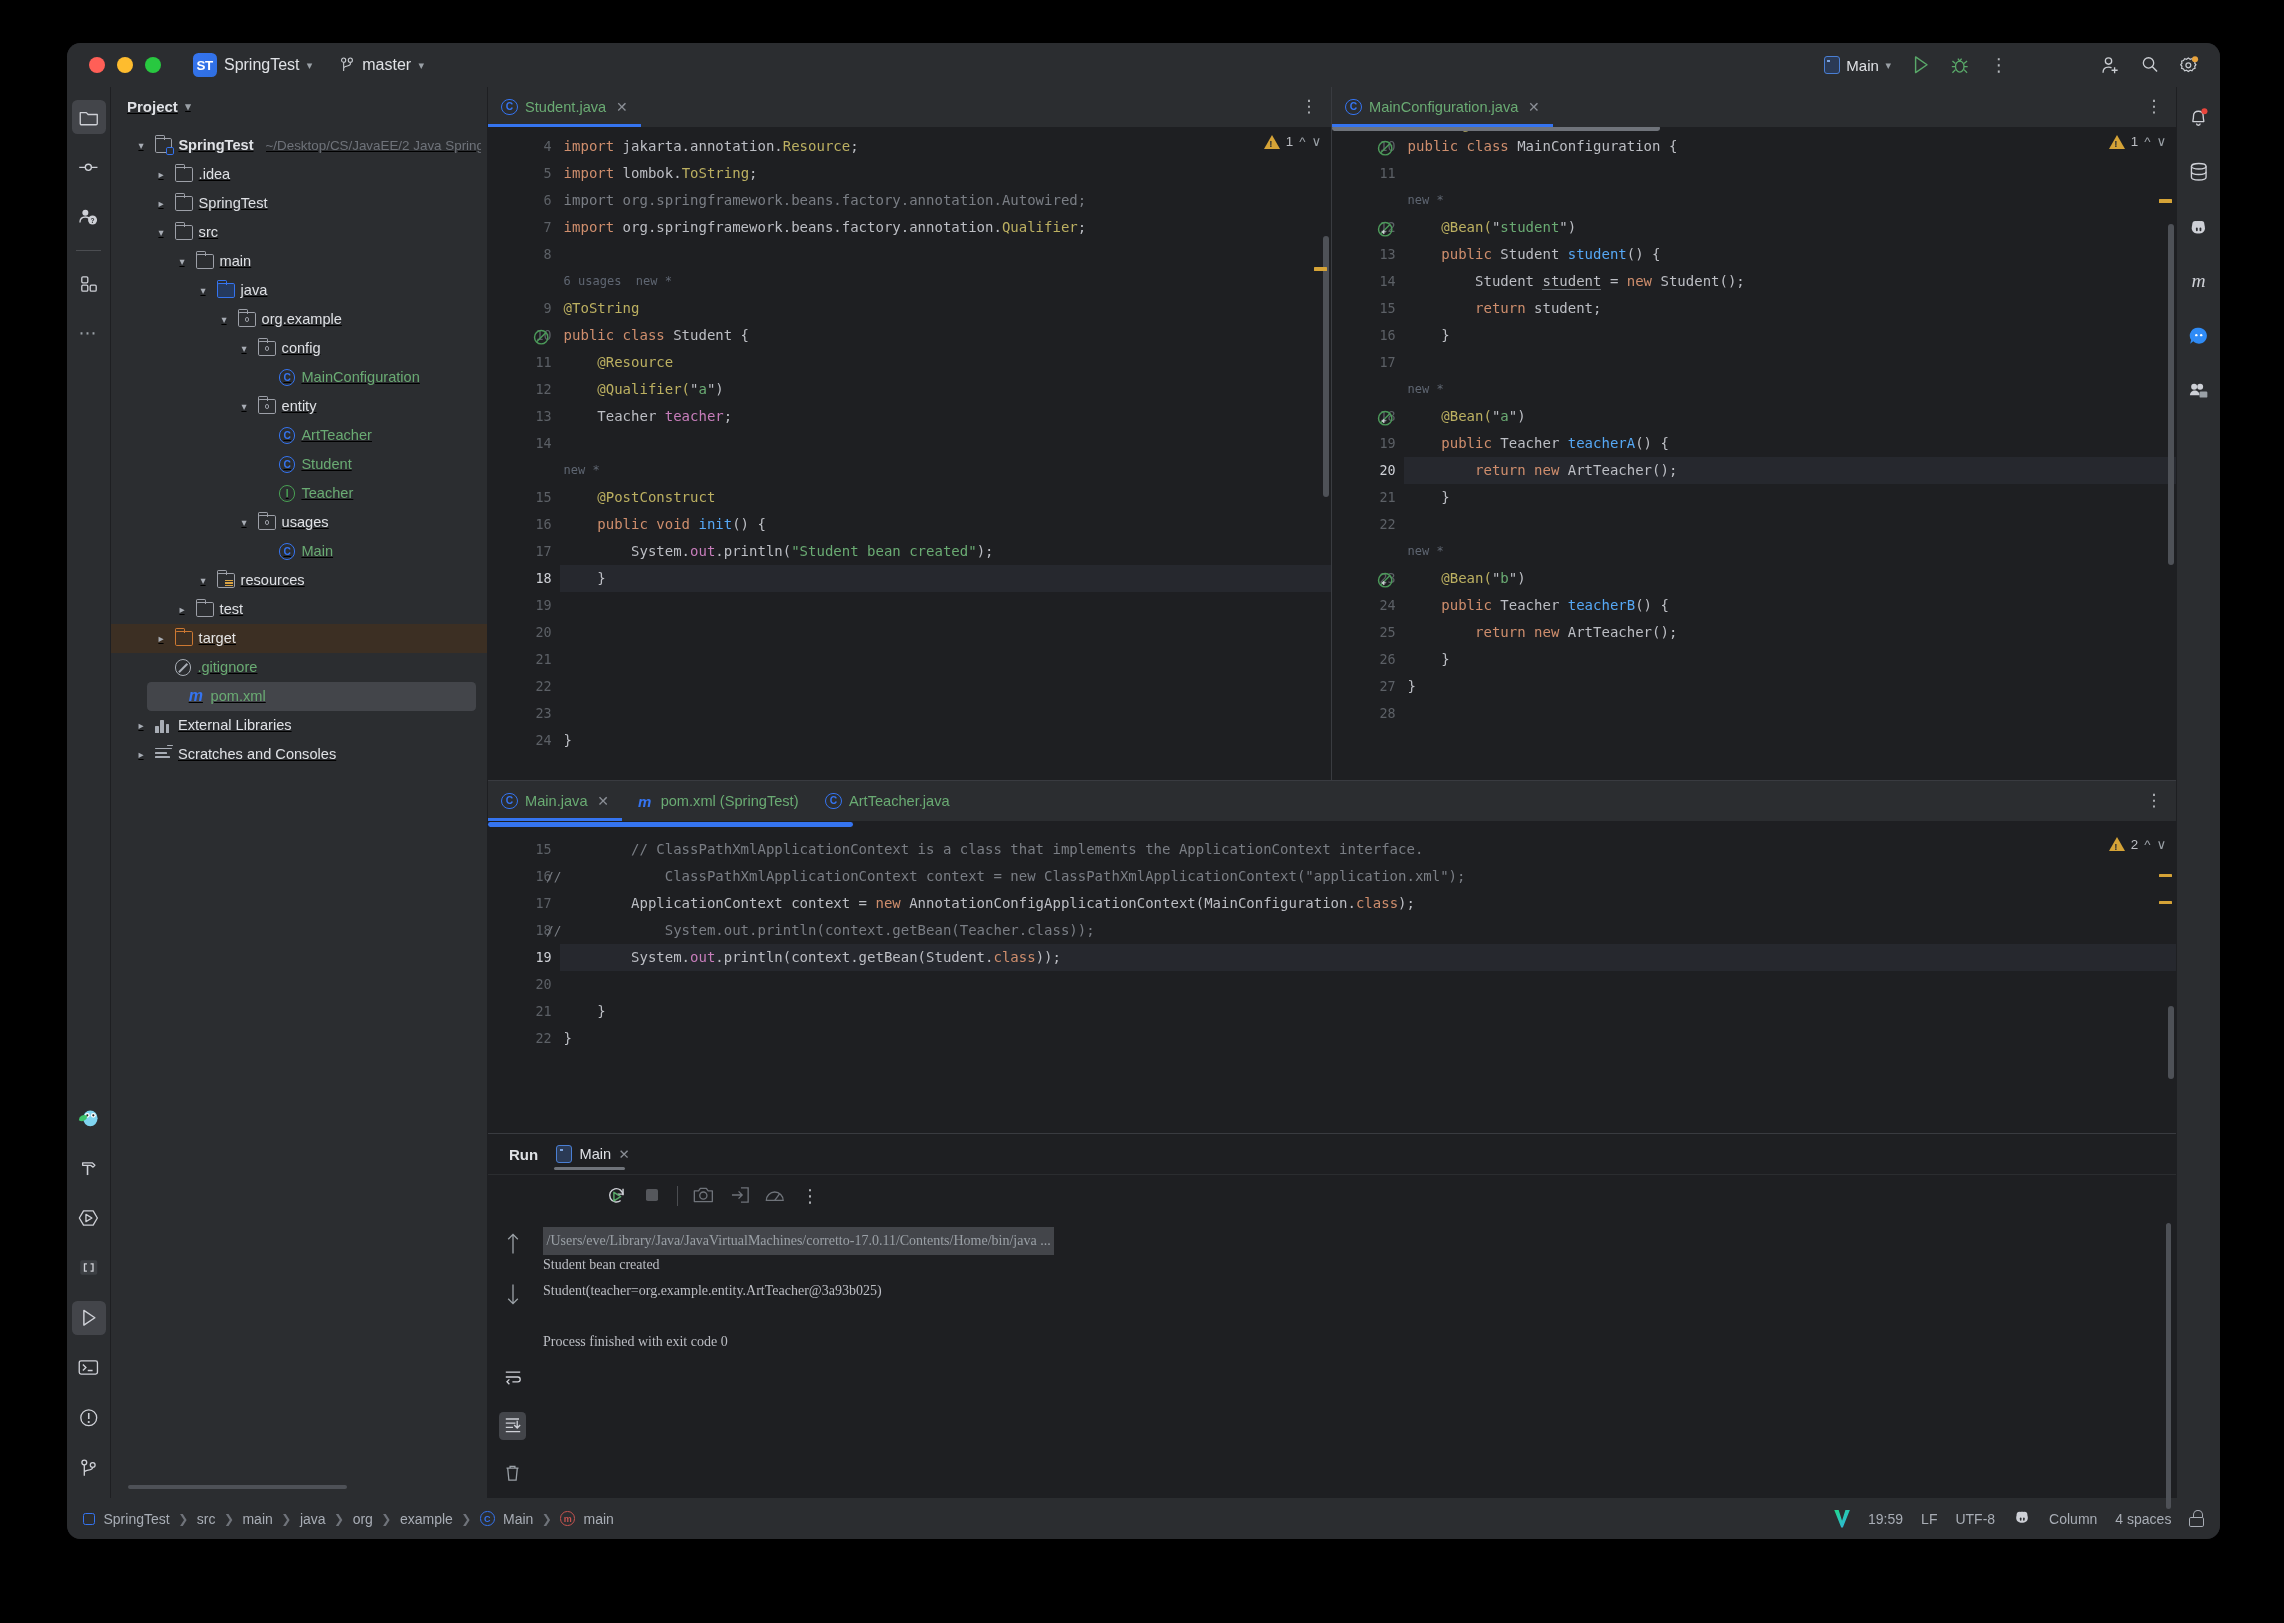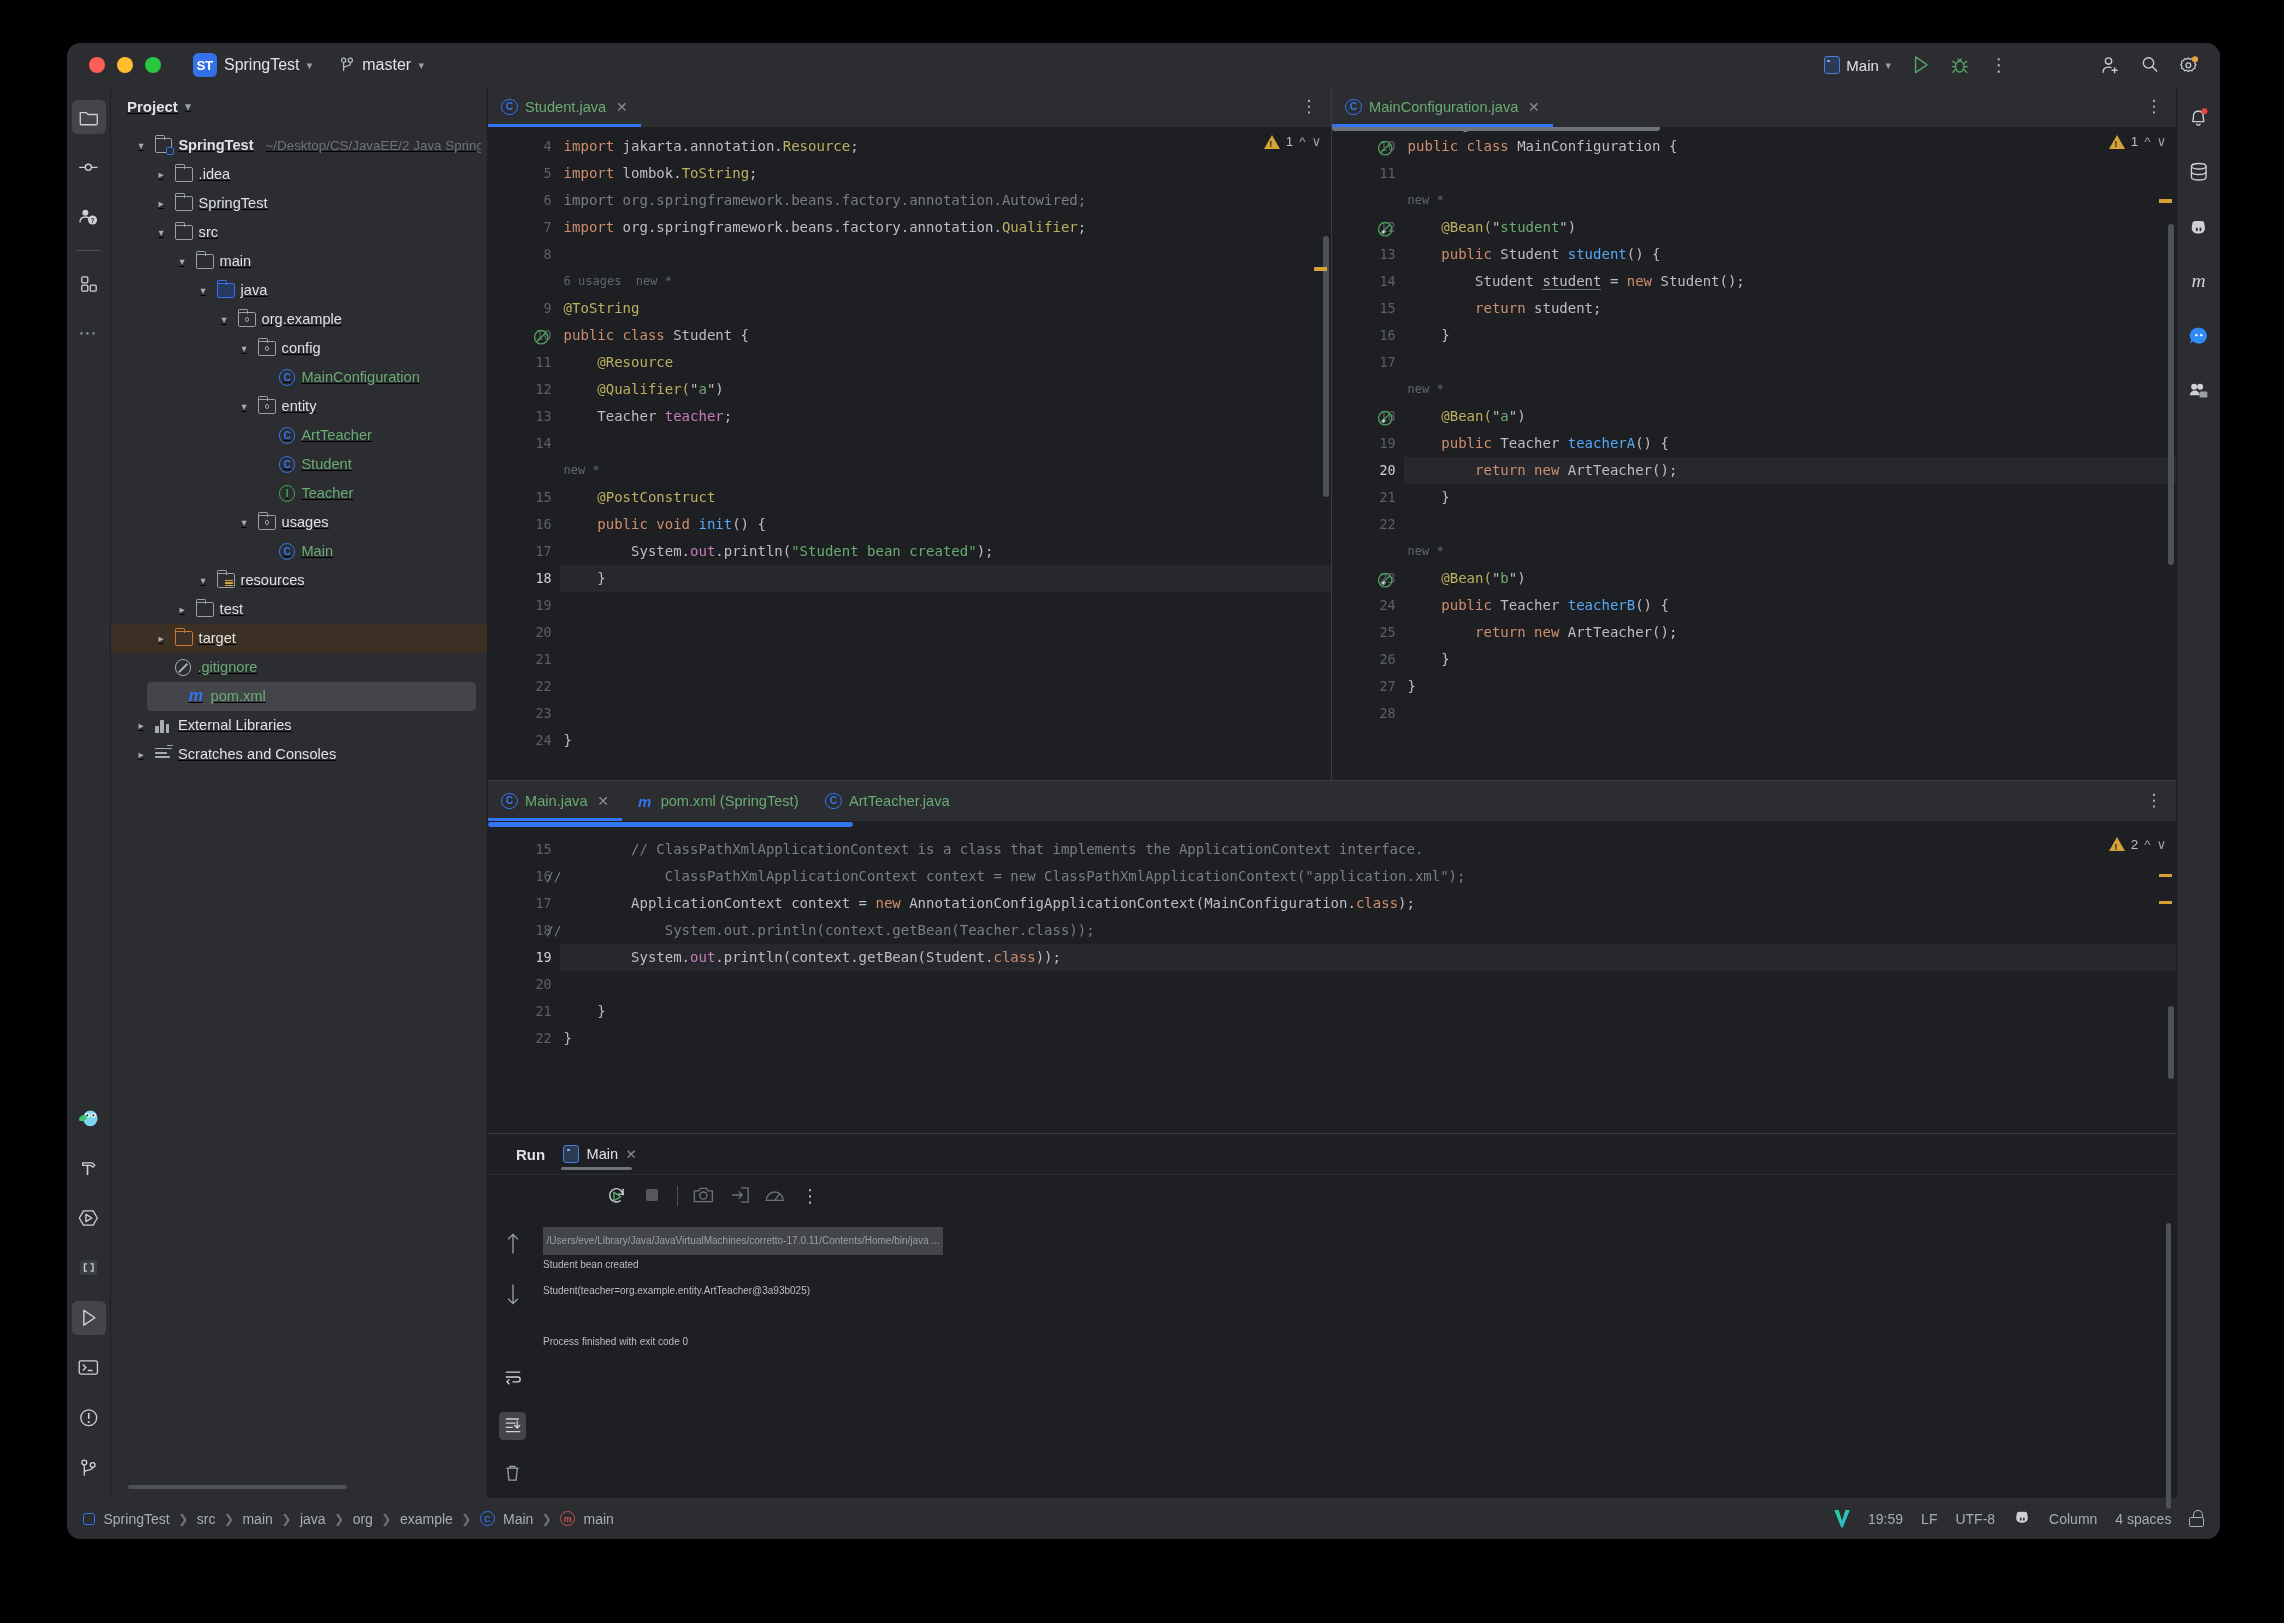--- a/index.html
+++ b/index.html
@@ -214,30 +214,30 @@
   .vscroll { position:absolute; right:2.4px; width:5.5px; background:#4e5157; border-radius:3px; }
   .errmark { position:absolute; right:3.6px; width:13.4px; height:3.6px; background:#d5a337; border-radius:0.6px; }
 
   .bottomrow { flex: 1; display: flex; flex-direction: column; min-height: 0; border-top: 0.6px solid #393b40; }
 
   .hscroll-ed { height:8.5px; position:relative; background:#1e1f22; }
   .hscroll-ed i { position:absolute; left:0; top:1.2px; height:4.9px; width:365px; background:#3574f0; border-radius:2.4px; }
 
   
   .runpanel { flex: 0 0 365px; background:#1e1f22; display:flex; flex-direction:column; border-top:0.6px solid #393b40; }
-  .runhead { height: 40px; display:flex; align-items:center; gap: 18px; padding: 0 28px; position:relative;}
+  .runhead { height: 40px; display:flex; align-items:center; gap: 18px; padding: 0 21px; position:relative;}
   .runtitle { color:#dfe1e5; font-size:15px; font-weight:600; }
   .runtab { display:flex; align-items:center; gap:7.3px; color:#dfe1e5; font-size:14.6px; position:relative; padding:0 3.6px 0 0;}
   .runtab::after { content:""; position:absolute; left:-2.4px; right:8.5px; bottom:-7.3px; height:3.6px; background:#6f737a; border-radius:1.8px;}
   .runtab .x { color:#8b8f96; font-size:13.4px; }
   .runtoolbar { height: 43px; display:flex; align-items:center; gap: 16px; padding-left: 118px; border-top:0.6px solid #2b2d30;}
   .vbar { width:0.6px; height:20.7px; background:#4b4d51; }
   .console { flex:1; display:flex; min-height:0; }
   .console-strip { width: 49px; flex:0 0 49px; display:flex; flex-direction:column; align-items:center; gap:24px; padding-top:14.6px;}
-  .console-out { flex:1; padding: 9.7px 18px 0 6px; font-family:Liberation Sans, sans-serif; font-size:10px; color:#bcbec4; position:relative;}
+  .console-out { flex:1; padding: 9.7px 18px 0 6px; font-family:Liberation Serif, serif; font-size:14px; color:#bcbec4; position:relative;}
   .cmdline { background:#43454a; color:#9aa0a6; display:inline-block; padding:1.2px 3.6px; }
   .outline { height:25.5px; line-height:25.5px; white-space:pre; }
   .console-vscroll { position:absolute; right:4.9px; top:6px; width:5.5px; height:286px; background:#4e5157; border-radius:3px;}
 
   
   .rstrip {
     width: 44px; flex: 0 0 44px; background: #2b2d30;
     display: flex; flex-direction: column; align-items: center;
     padding-top: 13.4px; gap: 20.7px; border-left: 0.6px solid #1e1f22;
   }

